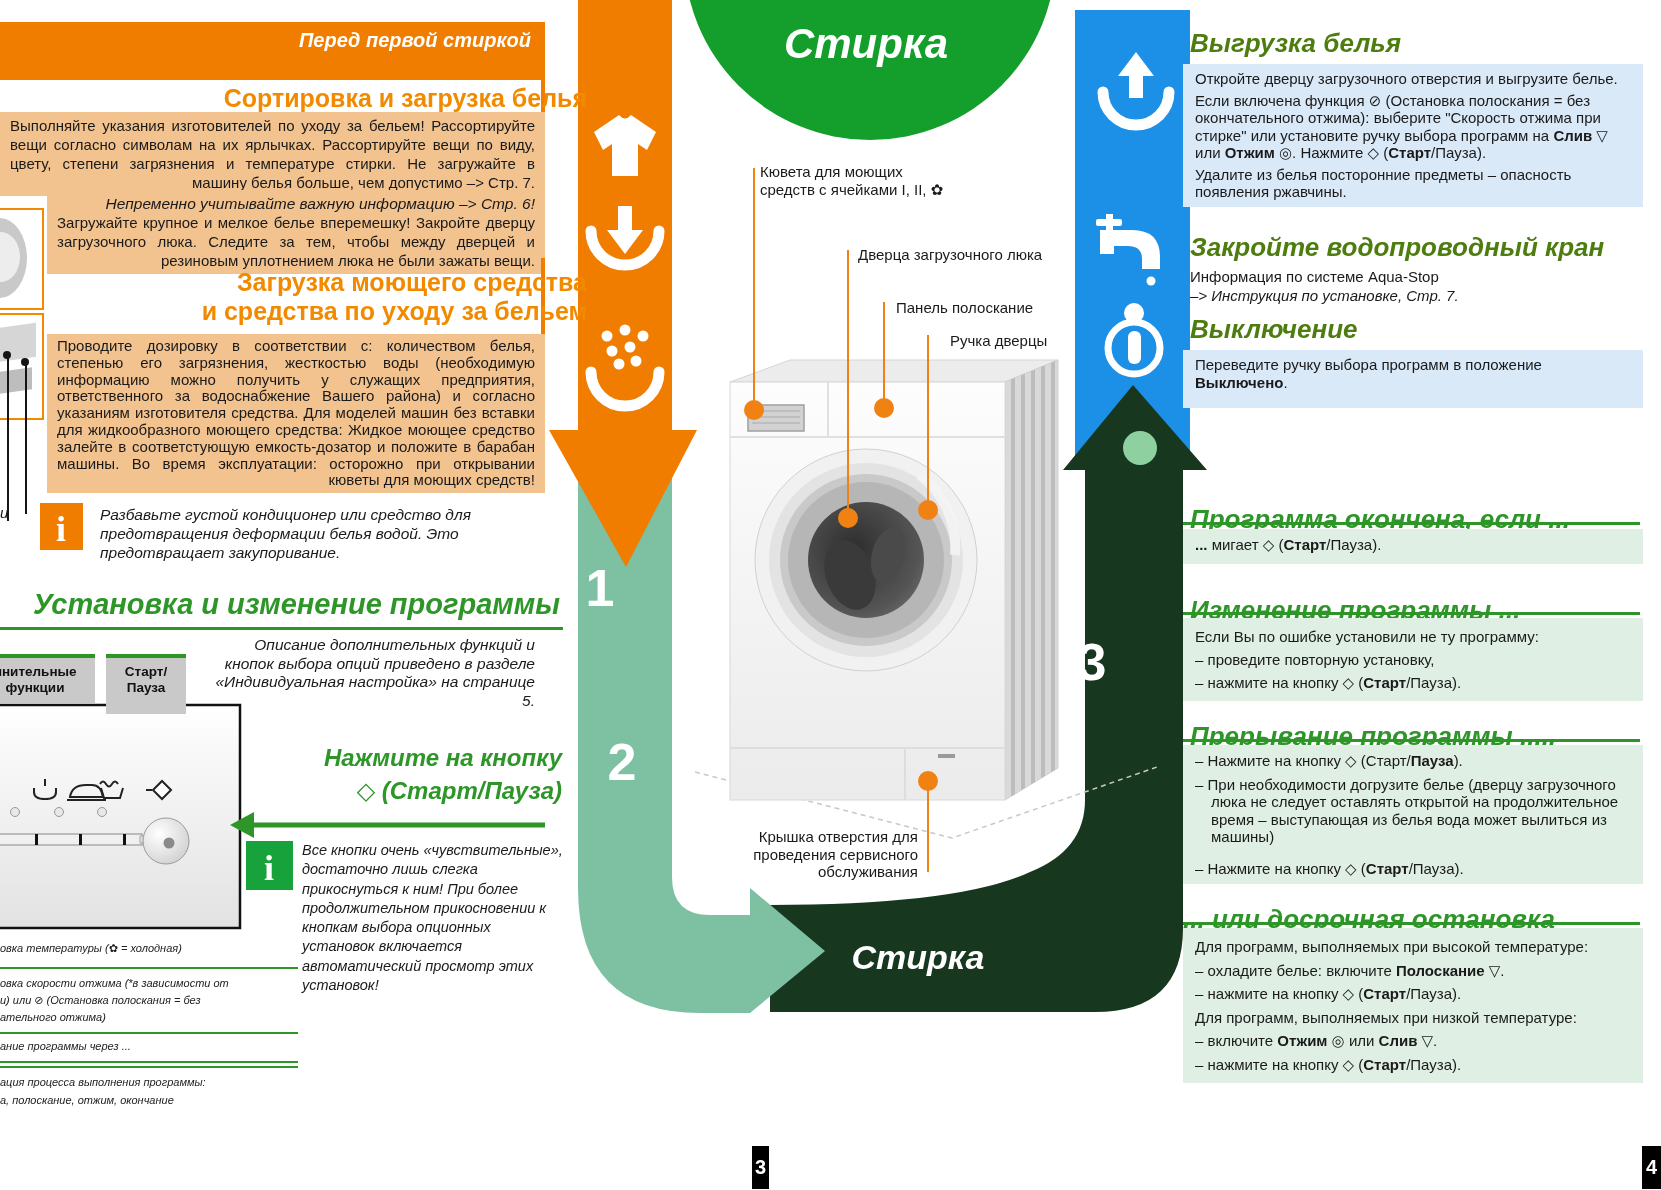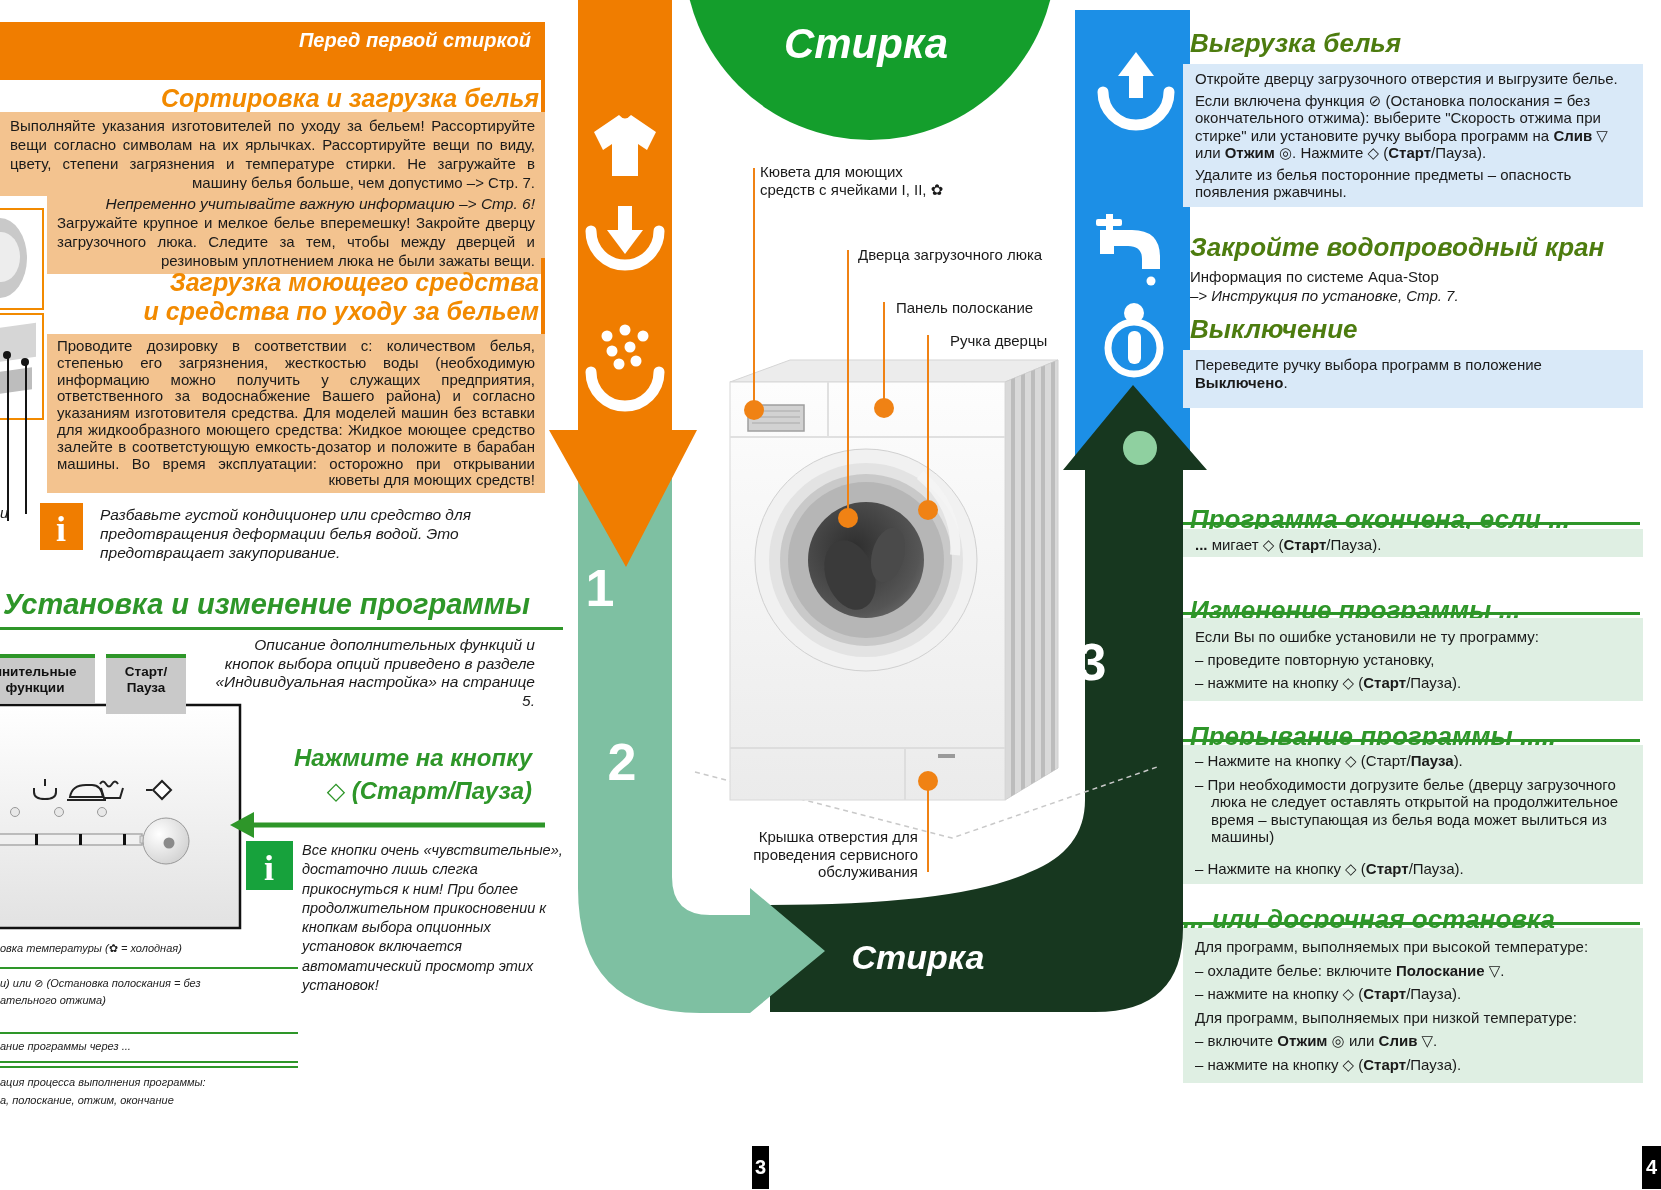--- a/index.html
+++ b/index.html
@@ -11,24 +11,24 @@
   .it{font-style:italic;}
   .b{font-weight:bold;}
   .right{text-align:right;}
   .center{text-align:center;}
   .just{text-align:justify;text-align-last:right;}
   
   .box1{left:0;top:22px;width:545px;height:58px;background:#F07D00;color:#fff;
         text-align:right;padding:7px 14px 0 0;box-sizing:border-box;z-index:2;}
   .box1 .l1{font-size:20px;font-weight:bold;font-style:italic;}
   .box1 .l2{font-size:18px;font-style:italic;margin-top:3px;}
-  .h-orange{color:#F28A00;font-style:italic;font-weight:bold;}
+  .h-orange{color:#F28A00;font-weight:bold;padding-left:48px;}
   .tan{background:#F3C38F;box-sizing:border-box;font-size:15px;line-height:19px;z-index:2;}
   .orange-tick{background:#F07D00;width:4px;z-index:2;}
-  .h-green{color:#2E9629;font-style:italic;font-weight:bold;}
+  .h-green{color:#2E9629;font-style:italic;font-weight:bold;padding-left:30px;}
   .grayBtn{background:#c9c9c9;border-top:4px solid #2E9629;text-align:center;
            font-size:13.5px;font-weight:bold;line-height:16px;padding-top:6px;
            box-sizing:border-box;z-index:2;color:#111;}
   .sepGreen{background:#2E9629;height:2px;z-index:2;}
   .listItem{font-style:italic;font-size:11px;color:#222;z-index:2;}
   
   .h-blue{color:#4d7c0f;font-style:italic;font-weight:bold;font-size:26px;z-index:2;}
   .h-green2{color:#2E9629;font-style:italic;font-weight:bold;font-size:26px;z-index:2;margin-top:18px;}
   .bluePanel{background:#D9E9F8;width:460px;box-sizing:border-box;padding:6px 12px;
              font-size:15px;line-height:17.5px;z-index:2;}
@@ -249,20 +249,21 @@
 <div class="txt h-green right" style="left:230px;top:741px;width:302px;font-size:24px;line-height:33px;">
   <div>Нажмите на кнопку</div>
   <div>◇ (Старт/Пауза)</div>
 </div>
 
 <div class="txt it" style="left:302px;top:841px;width:262px;font-size:14.5px;line-height:19.3px;">Все кнопки очень «чувствительные», достаточно лишь слегка прикоснуться к ним! При более продолжительном прикосновении к кнопкам выбора опционных установок включается автоматический просмотр этих установок!</div>
 
 <div class="txt listItem" style="left:0;top:942px;width:298px;">овка температуры (✿ = холодная)</div>
 <div class="txt sepGreen" style="left:0;top:967px;width:298px;"></div>
 <div class="txt listItem" style="left:0;top:975px;width:298px;line-height:17px;">
+  <div>овка скорости отжима (*в зависимости от</div>
   <div>и) или ⊘ (Остановка полоскания = без</div>
   <div>ательного отжима)</div>
 </div>
 <div class="txt sepGreen" style="left:0;top:1032px;width:298px;"></div>
 <div class="txt listItem" style="left:0;top:1040px;width:298px;">ание программы через ...</div>
 <div class="txt sepGreen" style="left:0;top:1061px;width:298px;"></div>
 <div class="txt sepGreen" style="left:0;top:1066px;width:298px;"></div>
 <div class="txt listItem" style="left:0;top:1073px;width:298px;line-height:18px;">
   <div>ация процесса выполнения программы:</div>
   <div>а, полоскание, отжим, окончание</div>
@@ -312,21 +313,21 @@
 
 <div class="txt h-blue" style="left:1190px;top:232px;">Закройте водопроводный кран</div>
 <div class="txt" style="left:1190px;top:268px;font-size:15px;">Информация по системе Aqua-Stop</div>
 <div class="txt it" style="left:1190px;top:287px;font-size:15px;">–&gt; Инструкция по установке, Стр. 7.</div>
 
 <div class="txt h-blue" style="left:1190px;top:314px;">Выключение</div>
 <div class="txt bluePanel" style="left:1183px;top:350px;height:58px;"><span>Переведите ручку выбора программ в положение </span><span class="b">Выключено</span><span>.</span></div>
 
 <div class="txt h-green2" style="left:1190px;top:486px;">Программа окончена, если ...</div>
 <div class="txt sepGreen" style="left:1183px;top:522px;width:457px;height:3px;"></div>
-<div class="txt greenPanel" style="left:1183px;top:529px;height:28px;"><span class="b">...</span><span> мигает ◇ (</span><span class="b">Старт</span><span>/Пауза).</span></div>
+<div class="txt greenPanel" style="left:1183px;top:529px;height:35px;"><span class="b">...</span><span> мигает ◇ (</span><span class="b">Старт</span><span>/Пауза).</span></div>
 
 <div class="txt h-green2" style="left:1190px;top:577px;">Изменение программы ...</div>
 <div class="txt sepGreen" style="left:1183px;top:612px;width:457px;height:3px;"></div>
 <div class="txt greenPanel" style="left:1183px;top:618px;line-height:23px;">
   <div>Если Вы по ошибке установили не ту программу:</div>
   <div class="li">– проведите повторную установку,</div>
   <div class="li"><span>– нажмите на кнопку ◇ (</span><span class="b">Старт</span><span>/Пауза).</span></div>
 </div>
 
 <div class="txt h-green2" style="left:1190px;top:703px;">Прерывание программы .....</div>

